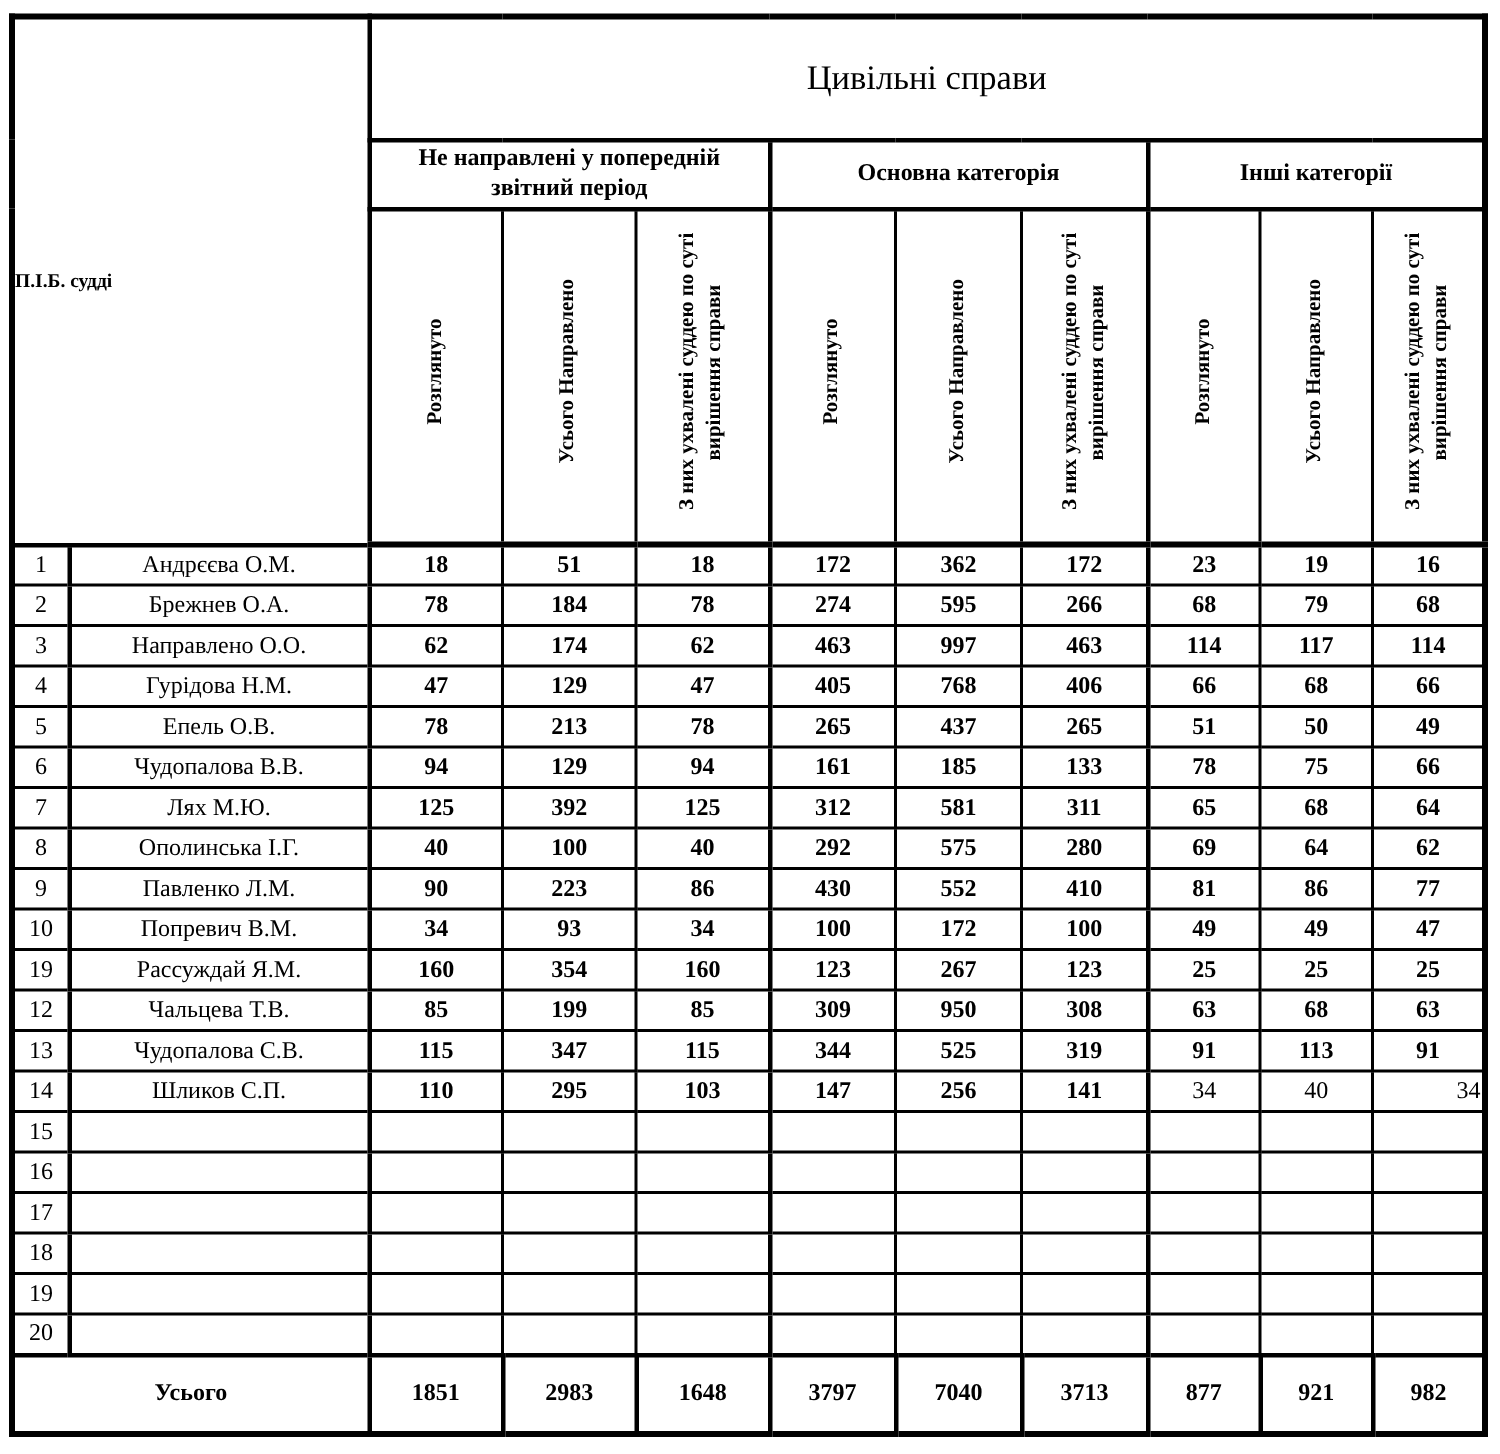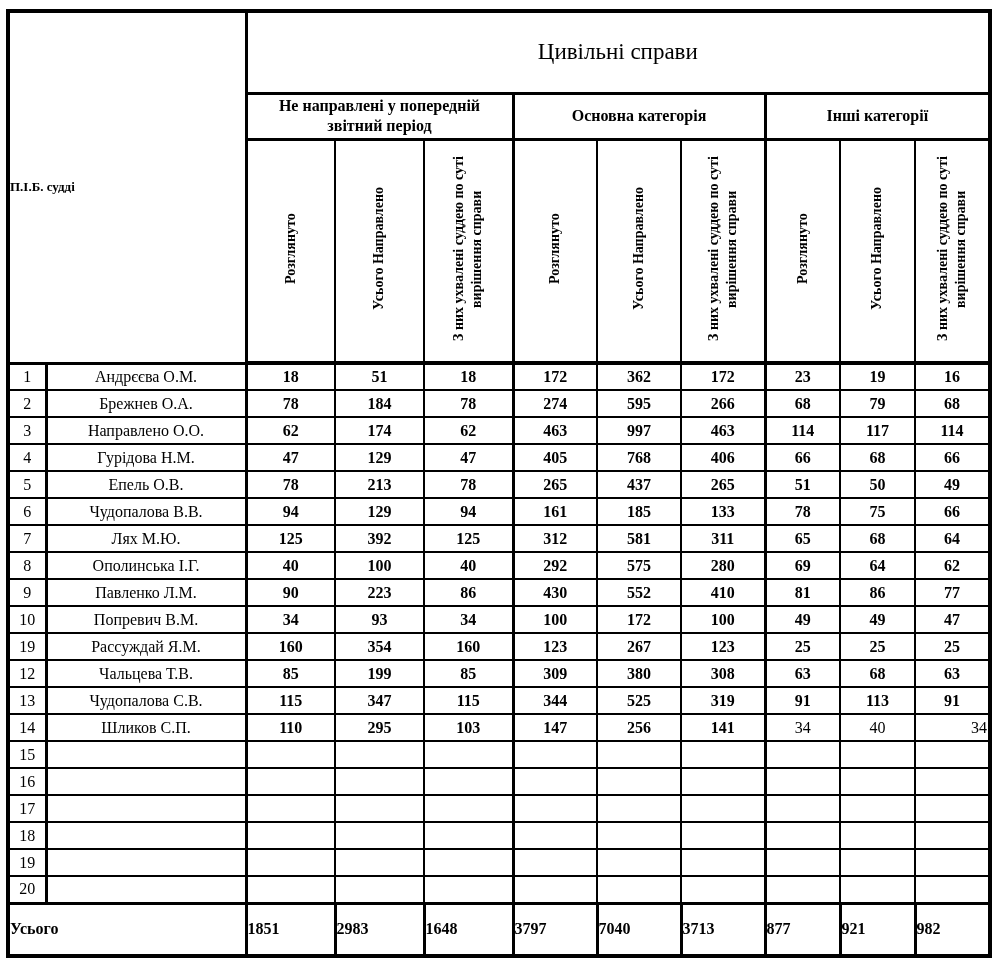--- a/index.html
+++ b/index.html
@@ -100,20 +100,21 @@
     text-align: center;
   }
   tbody td.val { font-weight: bold; }
   tbody td.val.plain { font-weight: normal; }
   tbody td.val.right { text-align: right; padding-right: 1px; }
 
   tfoot tr { height: 53px; }
   tfoot td {
     border-width: 3px;
     border-bottom-width: 4px;
+    text-align: center;
     vertical-align: middle;
     font-size: 16px;
     font-weight: bold;
   }
 </style>
 </head>
 <body>
 
 <div class="page">
   <table class="report">
@@ -307,21 +308,21 @@
     <td class="val">25</td>
   </tr>
 
   <tr>
     <td class="num">12</td>
     <td class="name">Чальцева Т.В.</td>
     <td class="val">85</td>
     <td class="val">199</td>
     <td class="val g-end">85</td>
     <td class="val">309</td>
-    <td class="val">380</td>
+    <td class="val">950</td>
     <td class="val g-end">308</td>
     <td class="val">63</td>
     <td class="val">68</td>
     <td class="val">63</td>
   </tr>
 
   <tr>
     <td class="num">13</td>
     <td class="name">Чудопалова С.В.</td>
     <td class="val">115</td>

